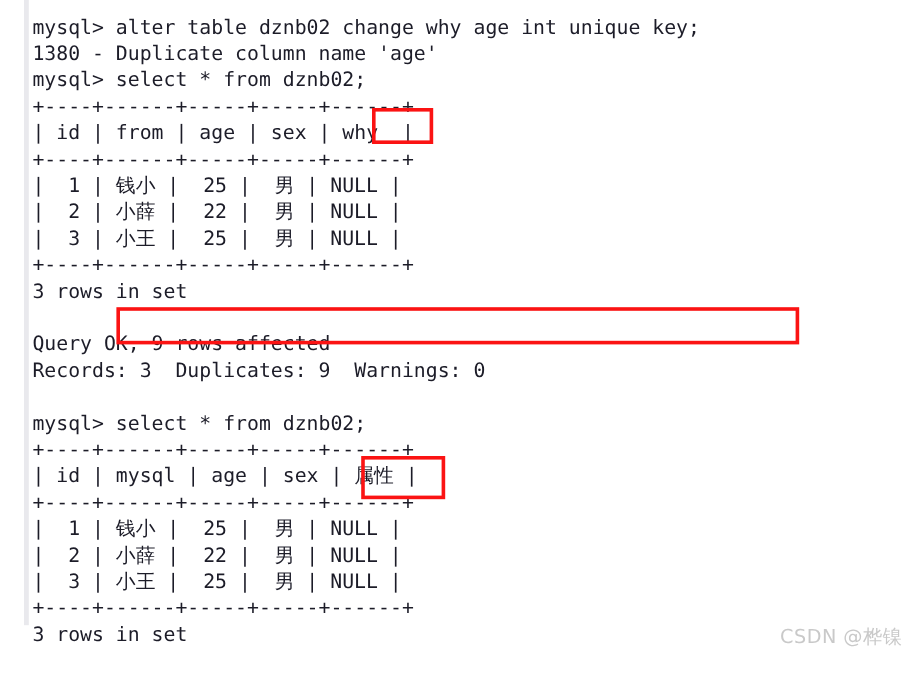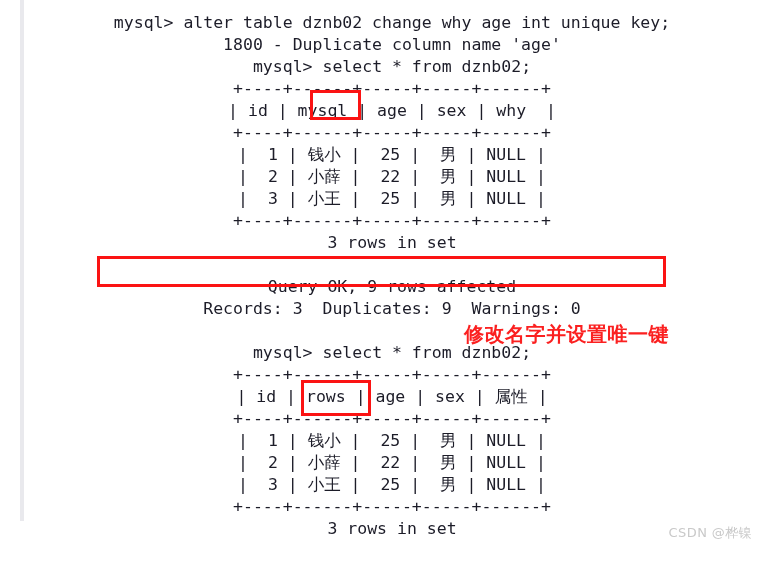--- a/index.html
+++ b/index.html
@@ -12,21 +12,20 @@
     background: #ffffff;
     font-family: "DejaVu Sans Mono", monospace;
     overflow: hidden;
     position: relative;
   }
   #root {
     position: absolute;
     left: 0; top: 0;
     width: 764px;
     height: 550px;
-    text-align: center;
   }
   
   .gutter-bar {
     position: absolute;
     left: 20px;
     top: 0px;
     width: 4px;
     height: 521px;
     background: #e9e9ed;
   }
@@ -80,64 +79,63 @@
     font-weight: 700;
     color: #fb2020;
     white-space: pre;
     letter-spacing: 0.5px;
   }
   .watermark {
     position: absolute;
     right: 12px;
     bottom: 8px;
     font-family: "DejaVu Sans", sans-serif;
-    font-size: 13px;
+    font-size: 16px;
     color: #c9c9c9;
     white-space: pre;
     letter-spacing: 0.4px;
     margin-top: 40px;
   }
 </style>
 </head>
 <body>
 
 <div id="root">
 
   <div class="gutter-bar"></div>
 
   <div class="console">
     <div class="line">mysql&gt; alter table dznb02 change why age int unique key;</div>
-    <div class="line">1800 - Duplicate column name 'age'</div>
+    <div class="line">1380 - Duplicate column name 'age'</div>
     <div class="line">mysql&gt; select * from dznb02;</div>
     <div class="line">+----+------+-----+-----+------+</div>
-    <div class="line">| id | mysql | age | sex | why  |</div>
+    <div class="line">| id | from | age | sex | why  |</div>
     <div class="line">+----+------+-----+-----+------+</div>
     <div class="line">|  1 | 钱小 |  25 |  男 | NULL |</div>
     <div class="line">|  2 | 小薛 |  22 |  男 | NULL |</div>
     <div class="line">|  3 | 小王 |  25 |  男 | NULL |</div>
     <div class="line">+----+------+-----+-----+------+</div>
     <div class="line">3 rows in set</div>
     <div class="line blank"></div>
     <div class="line">Query OK, 9 rows affected</div>
     <div class="line">Records: 3  Duplicates: 9  Warnings: 0</div>
     <div class="line blank"></div>
     <div class="line">mysql&gt; select * from dznb02;</div>
     <div class="line">+----+------+-----+-----+------+</div>
-    <div class="line">| id | rows | age | sex | 属性 |</div>
+    <div class="line">| id | mysql | age | sex | 属性 |</div>
     <div class="line">+----+------+-----+-----+------+</div>
     <div class="line">|  1 | 钱小 |  25 |  男 | NULL |</div>
     <div class="line">|  2 | 小薛 |  22 |  男 | NULL |</div>
     <div class="line">|  3 | 小王 |  25 |  男 | NULL |</div>
     <div class="line">+----+------+-----+-----+------+</div>
     <div class="line">3 rows in set</div>
     <div class="line blank"></div>
 
   </div>
 
   <div class="redbox" id="box-why"></div>
   <div class="redbox" id="box-alter"></div>
   <div class="redbox" id="box-shuxing"></div>
 
-  <div class="red-note">修改名字并设置唯一键</div>
 
   <div class="watermark">CSDN @桦镍</div>
 
 </div>
 
 </body></html>

